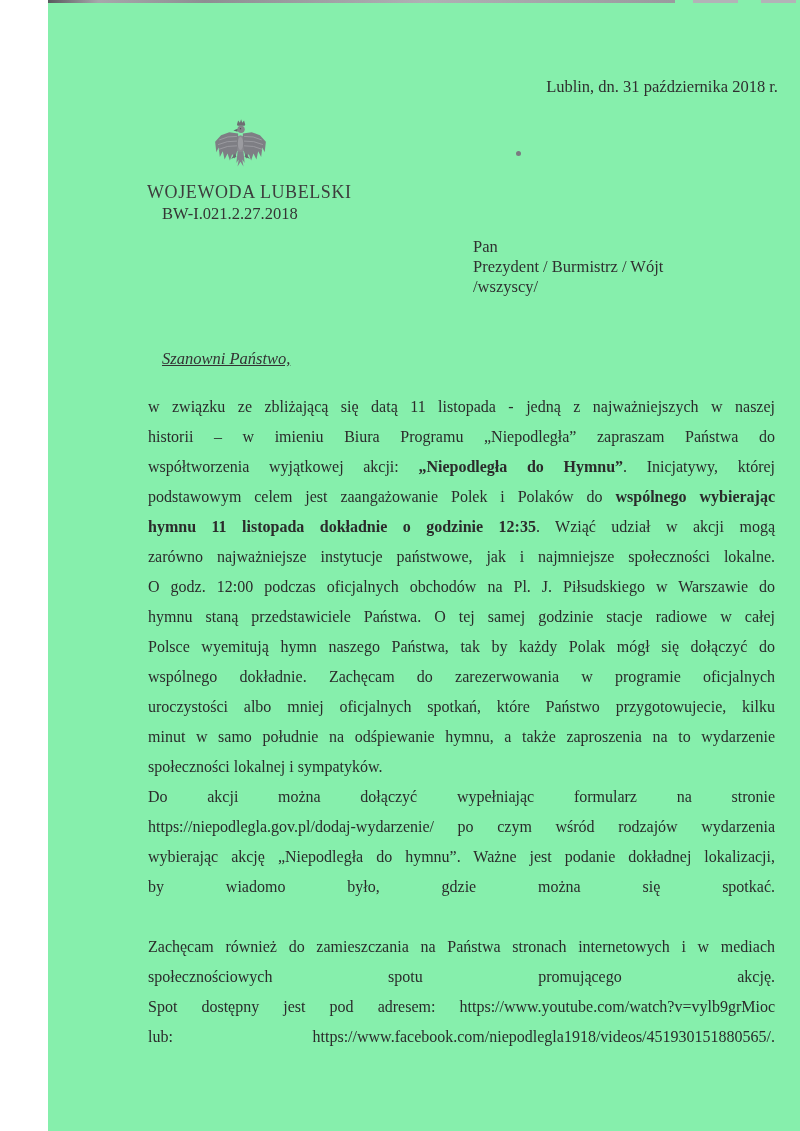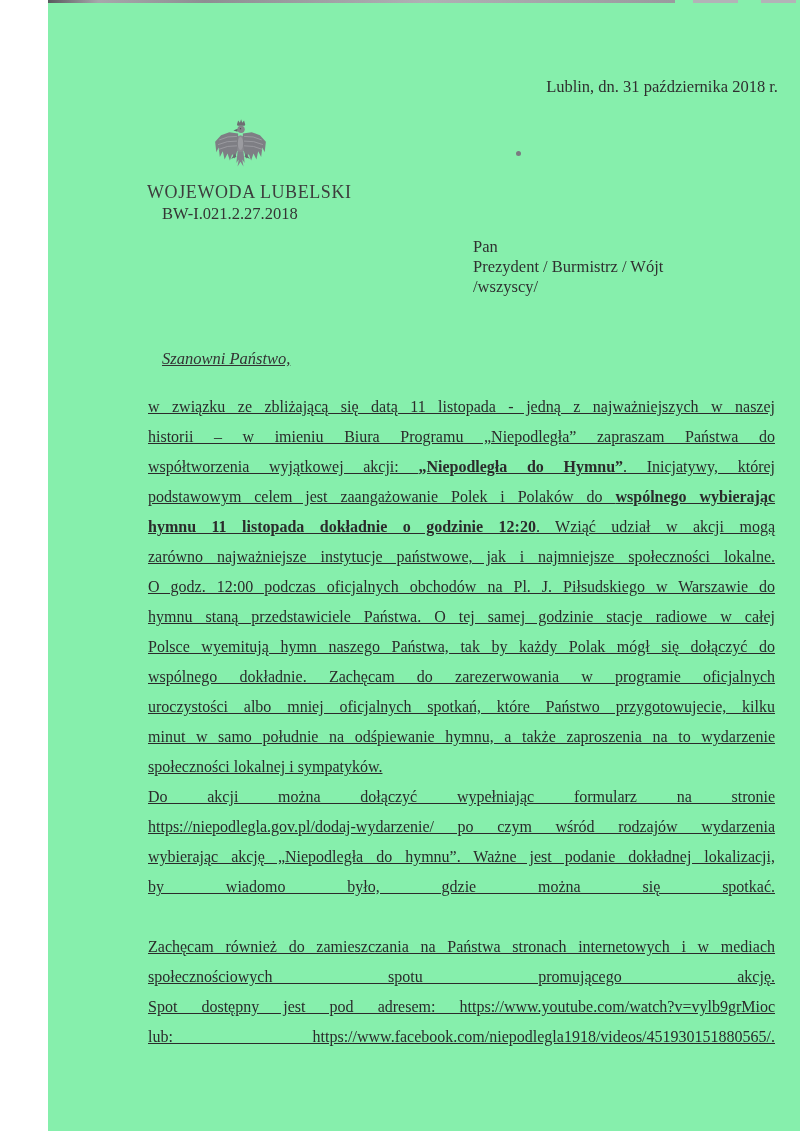--- a/index.html
+++ b/index.html
@@ -13,21 +13,21 @@
   .st4{left:762px;width:24px;background:#aeaeb2;}
   .st5{left:794px;width:6px;background:#aeaeb2;}
   .date{position:absolute;top:77px;right:70px;font-size:16.5px;}
   .eagle{position:absolute;left:163px;top:117px;width:59px;height:60px;}
   .sender-name{position:absolute;left:99px;top:182px;font-size:18px;letter-spacing:0.6px;color:#3d3d3d;}
   .sender-ref{position:absolute;left:114px;top:204px;font-size:16.5px;color:#343434;}
   .speck{position:absolute;left:468px;top:151px;width:5px;height:5px;border-radius:50%;background:#7a7a80;}
   .recipient{position:absolute;left:425px;top:237px;font-size:16.5px;line-height:20px;color:#303030;}
   .recipient .b-line{font-weight:normal;}
   .salutation{position:absolute;left:114px;top:349px;font-style:italic;font-size:16.5px;color:#333;text-decoration:underline;}
-  .body-block{position:absolute;left:100px;top:392px;width:627px;font-size:16px;line-height:30px;color:#2b2b2b;text-decoration:underline;}
+  .body-block{position:absolute;left:100px;top:392px;width:627px;font-size:16px;line-height:30px;color:#2b2b2b;}
   .body-line{text-align:justify;text-align-last:left;}
   .body-line.just{text-align-last:justify;}
   .body-line.gap{margin-top:30px;}
   .b{font-weight:bold;}
 </style>
 </head>
 <body>
 
 <div class="page">
 
@@ -68,21 +68,21 @@
     <div>/wszyscy/</div>
   </div>
 
   <div class="salutation">Szanowni Państwo,</div>
 
   <div class="body-block">
       <div class="body-line just"><span>w związku ze zbliżającą się datą 11 listopada - jedną z najważniejszych w naszej</span></div>
       <div class="body-line just"><span>historii – w imieniu Biura Programu „Niepodległa” zapraszam Państwa do</span></div>
       <div class="body-line just"><span>współtworzenia wyjątkowej akcji: </span><span class="b">„Niepodległa do Hymnu”</span><span>. Inicjatywy, której</span></div>
       <div class="body-line just"><span>podstawowym celem jest zaangażowanie Polek i Polaków do </span><span class="b">wspólnego wybierając</span></div>
-      <div class="body-line just"><span class="b">hymnu 11 listopada dokładnie o godzinie 12:20</span><span>. Wziąć udział w akcji mogą</span></div>
+      <div class="body-line just"><span class="b">hymnu 11 listopada dokładnie o godzinie 12:35</span><span>. Wziąć udział w akcji mogą</span></div>
       <div class="body-line just"><span>zarówno najważniejsze instytucje państwowe, jak i najmniejsze społeczności lokalne.</span></div>
       <div class="body-line just"><span>O godz. 12:00 podczas oficjalnych obchodów na Pl. J. Piłsudskiego w Warszawie do</span></div>
       <div class="body-line just"><span>hymnu staną przedstawiciele Państwa. O tej samej godzinie stacje radiowe w całej</span></div>
       <div class="body-line just"><span>Polsce wyemitują hymn naszego Państwa, tak by każdy Polak mógł się dołączyć do</span></div>
       <div class="body-line just"><span>wspólnego dokładnie. Zachęcam do zarezerwowania w programie oficjalnych</span></div>
       <div class="body-line just"><span>uroczystości albo mniej oficjalnych spotkań, które Państwo przygotowujecie, kilku</span></div>
       <div class="body-line just"><span>minut w samo południe na odśpiewanie hymnu, a także zaproszenia na to wydarzenie</span></div>
       <div class="body-line"><span>społeczności lokalnej i sympatyków.</span></div>
       <div class="body-line just"><span>Do akcji można dołączyć wypełniając formularz na stronie</span></div>
       <div class="body-line just"><span>https://niepodlegla.gov.pl/dodaj-wydarzenie/ po czym wśród rodzajów wydarzenia</span></div>

